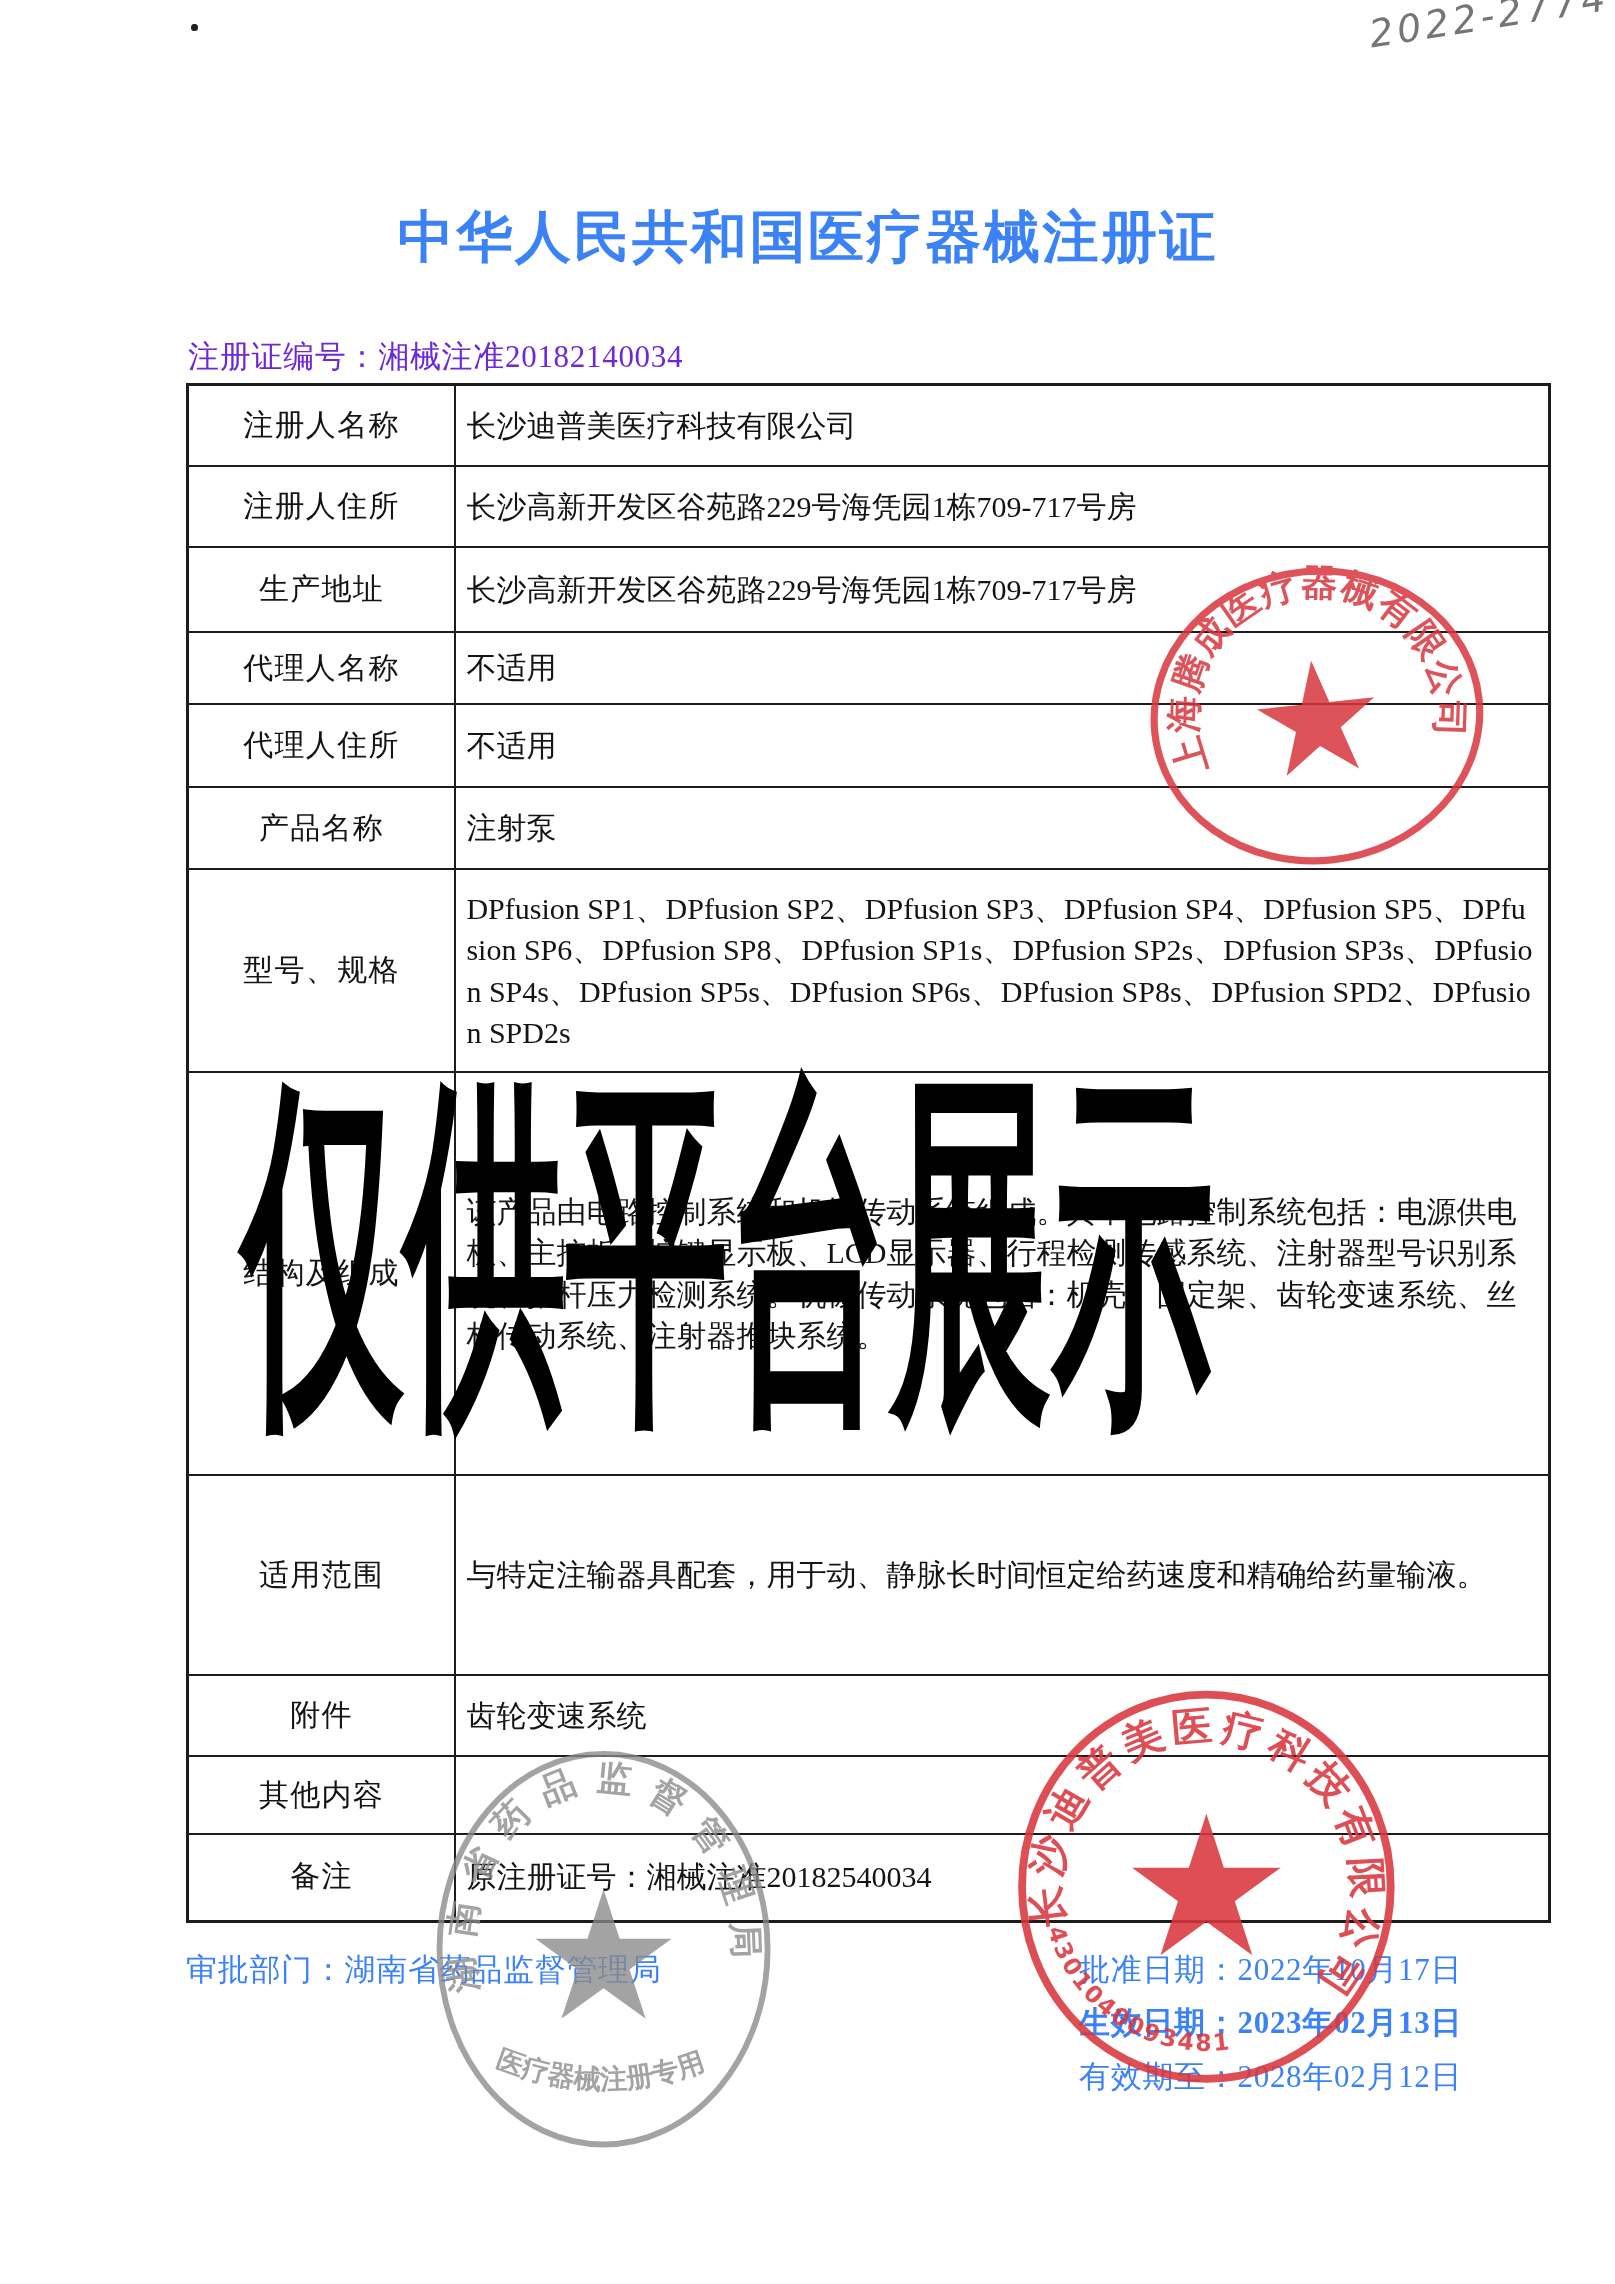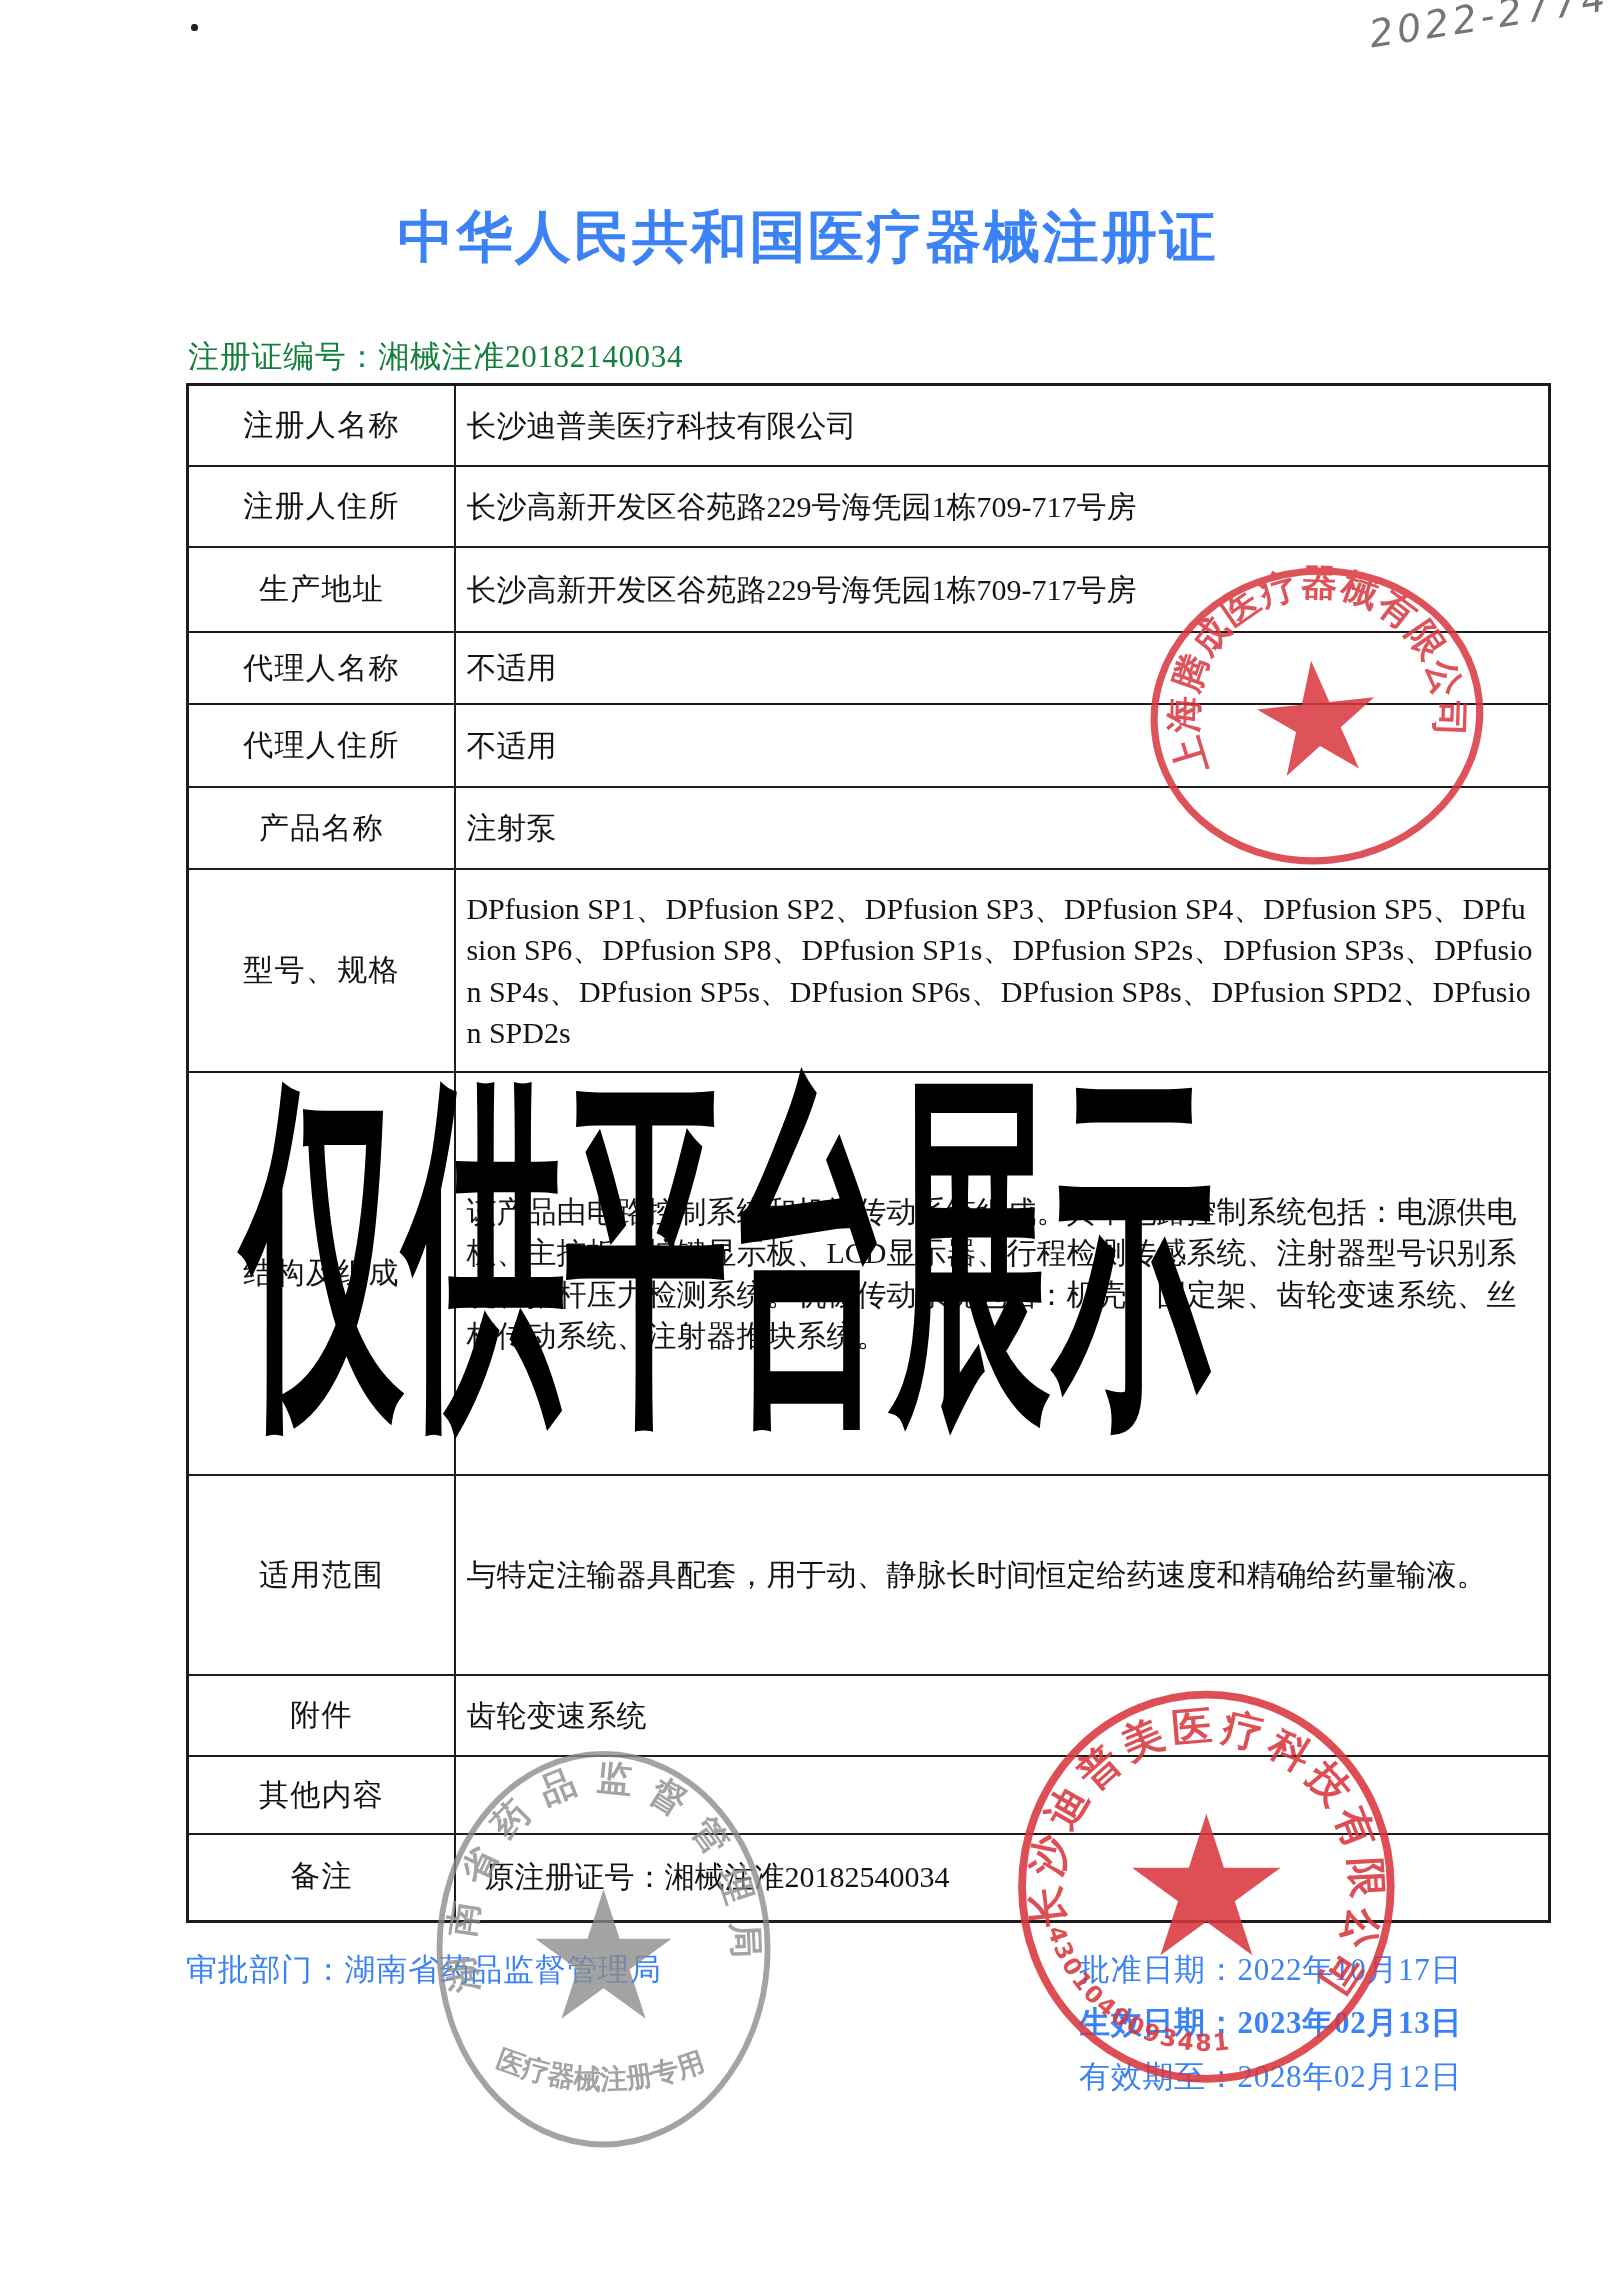--- a/index.html
+++ b/index.html
@@ -6,38 +6,38 @@
   html,body { width:1616px; height:2284px; background:#ffffff; overflow:hidden; }
   body { position:relative; font-family:"Liberation Serif","DejaVu Serif",serif; color:#111; }
 
   .abs { position:absolute; }
 
   #doc-title {
     left:0; right:0; top:200px; text-align:center;
     font-size:56px; font-weight:700; letter-spacing:2.6px; color:#3b82f6;
   }
   #cert-no-line {
-    left:188px; top:336px; font-size:31px; color:#15803d; letter-spacing:0.7px;
+    left:188px; top:336px; font-size:31px; color:#6d28d9; letter-spacing:0.7px;
   }
   #stray-dot {
     left:191px; top:23.5px; width:6.5px; height:7.8px; background:#222; border-radius:50%;
   }
   #handwritten-note {
     left:1366px; top:13px; font-size:38px; color:#5d5d5d;
     font-family:"DejaVu Sans",sans-serif; font-style:italic; letter-spacing:3.9px;
     transform:rotate(-9deg); transform-origin:left top; opacity:.85;
   }
 
   
   #cert-table {
     left:186px; top:383px; width:1365px; height:1540px;
     border:3.3px solid #1c1c1c; z-index:1;
   }
   .row { display:flex; width:100%; border-bottom:2.6px solid #1c1c1c; }
-  .row:last-child { border-bottom:none;gap:18px; }
+  .row:last-child { border-bottom:none; }
   .cell.label {
     width:267px; flex:0 0 267px; border-right:2.6px solid #1c1c1c;
     display:flex; align-items:center; justify-content:center;
     font-size:30px; color:#141414; text-align:center; letter-spacing:1.3px;
   }
   .cell.value {
     flex:1 1 auto; display:flex; align-items:center;
     font-size:30px; line-height:1.38; color:#141414; padding:5.2px 14.3px 5.2px 10.4px;
   }
   .cell.value > span { display:block; width:100%; }

